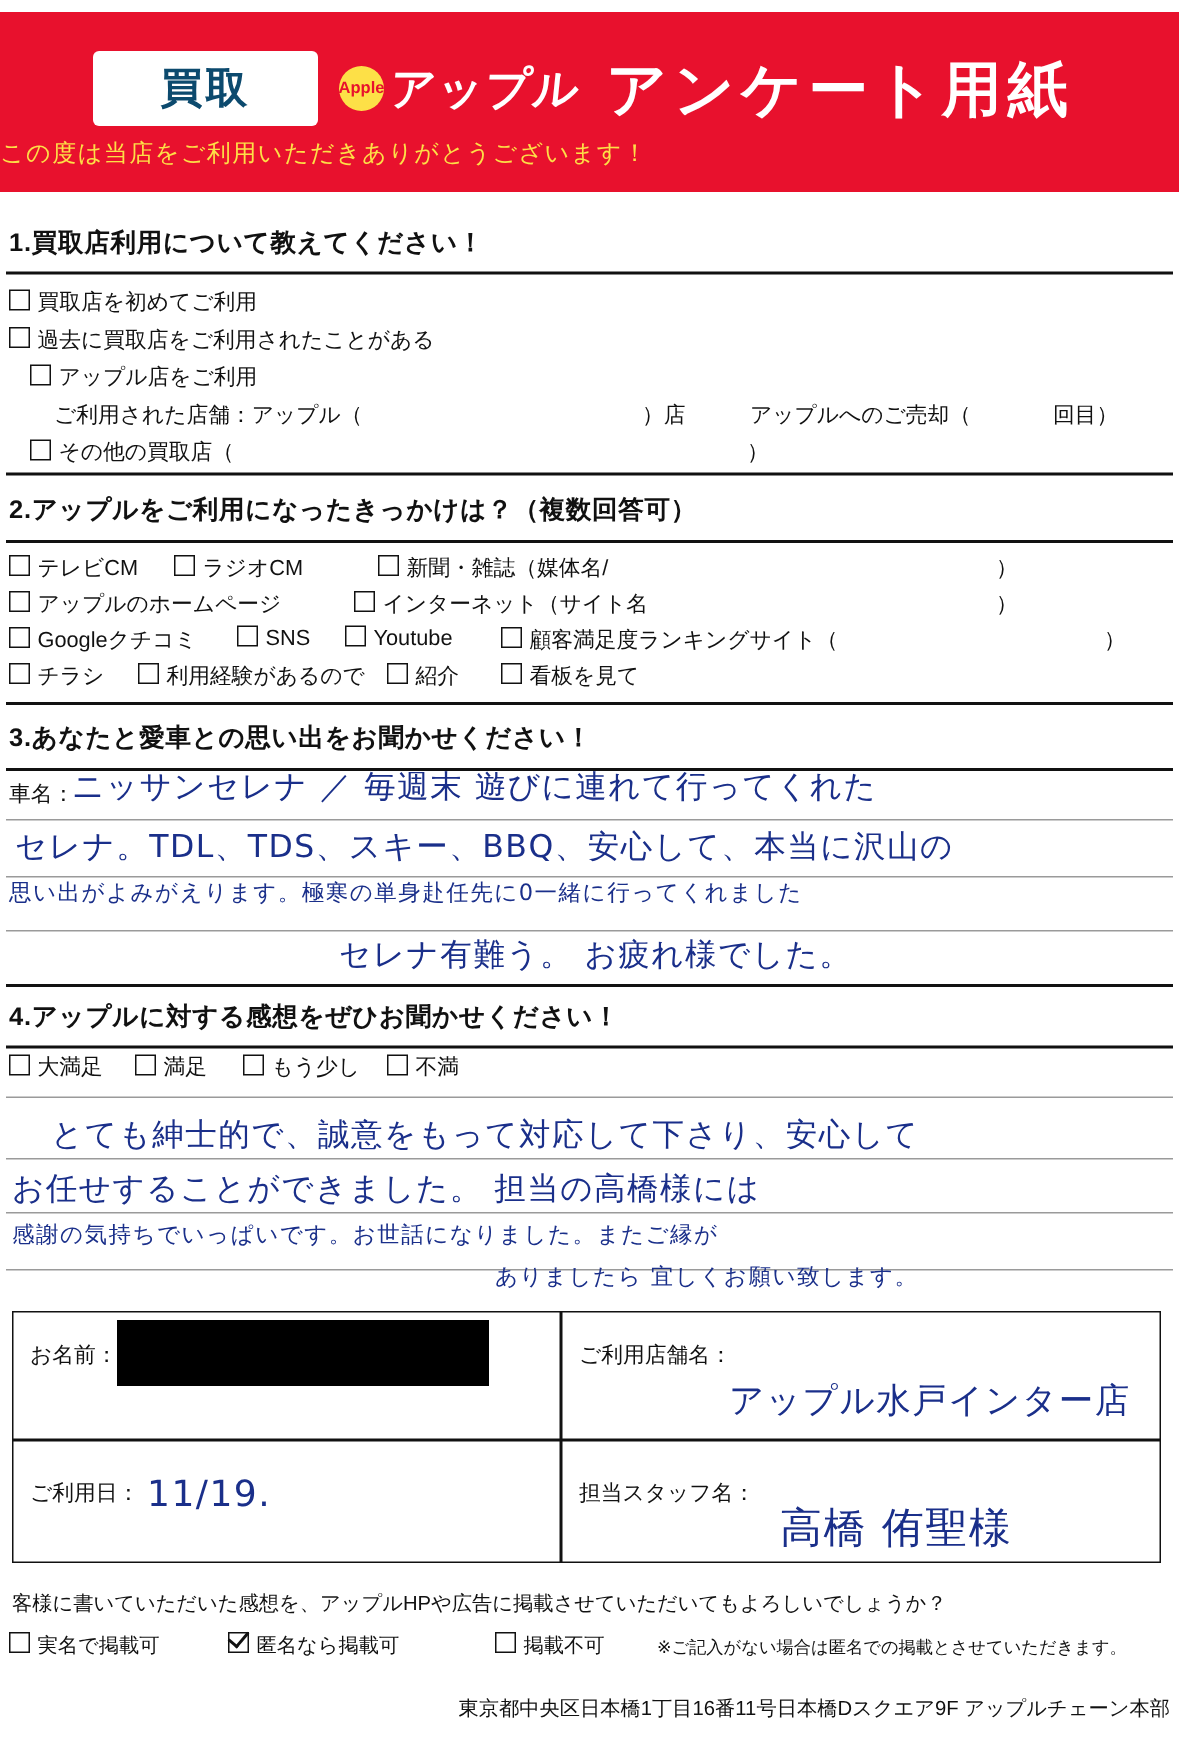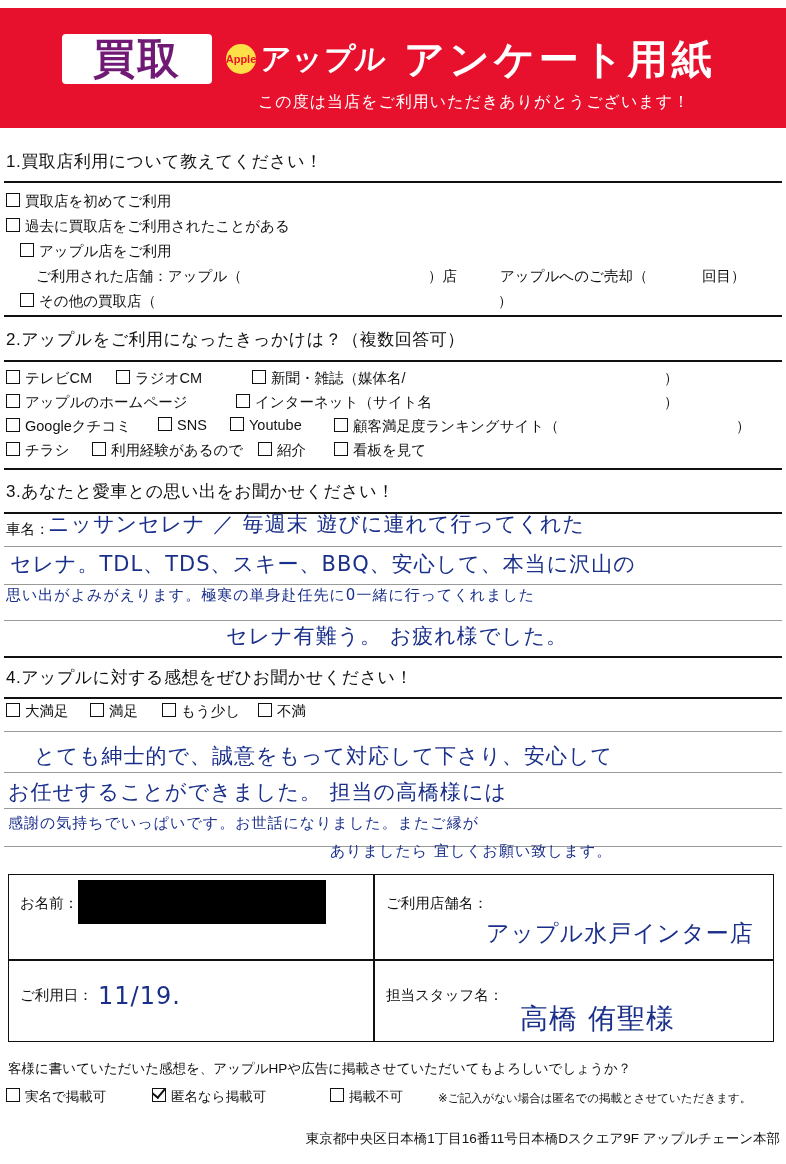--- a/index.html
+++ b/index.html
@@ -17,21 +17,21 @@
   }
   .banner-inner{
     position:relative;width:100%;height:100%;
   }
   .kaitori-box{
     position:absolute;left:62px;top:26px;width:150px;height:50px;
     background:#fff;border-radius:4px;
     display:flex;align-items:center;justify-content:center;
   }
   .kaitori-box span{
-    font-weight:bold;font-size:42px;letter-spacing:2px;color:#701a75;
+    font-weight:bold;font-size:28px;letter-spacing:2px;color:#0c4a6e;
     font-family:"DejaVu Sans","Liberation Sans",sans-serif;
   }
   .apple-logo{
     position:absolute;left:226px;top:26px;height:50px;
     display:flex;align-items:center;
   }
   .apple-dot{
     width:30px;height:30px;border-radius:50%;background:#fde047;
     display:flex;align-items:center;justify-content:center;
     color:#e8112d;font-size:11px;font-weight:bold;
@@ -39,27 +39,27 @@
   }
   .apple-word{
     color:#fff;font-size:30px;font-weight:bold;letter-spacing:1px;
     transform:skewX(-6deg);
   }
   .banner-title{
     position:absolute;left:404px;top:24px;
     color:#fff;font-size:40px;font-weight:bold;letter-spacing:4px;
   }
   .banner-sub{
-    position:absolute;left:0;top:84px;width:690px;text-align:right;
-    color:#ffffff;font-size:16px;letter-spacing:1px;
+    position:absolute;left:0;top:84px;width:690px;text-align:left;
+    color:#fde047;font-size:16px;letter-spacing:1px;
   }
 
   
   .q-head{
-    position:absolute;left:6px;font-weight:normal;font-size:17px;
+    position:absolute;left:6px;font-weight:bold;font-size:17px;
     letter-spacing:0.5px;
     text-align:right;
   }
   .hr{
     position:absolute;left:4px;width:778px;height:2px;background:#111;
   }
   .opt{
     position:absolute;font-size:14.5px;white-space:nowrap;
   }
   .cb{

